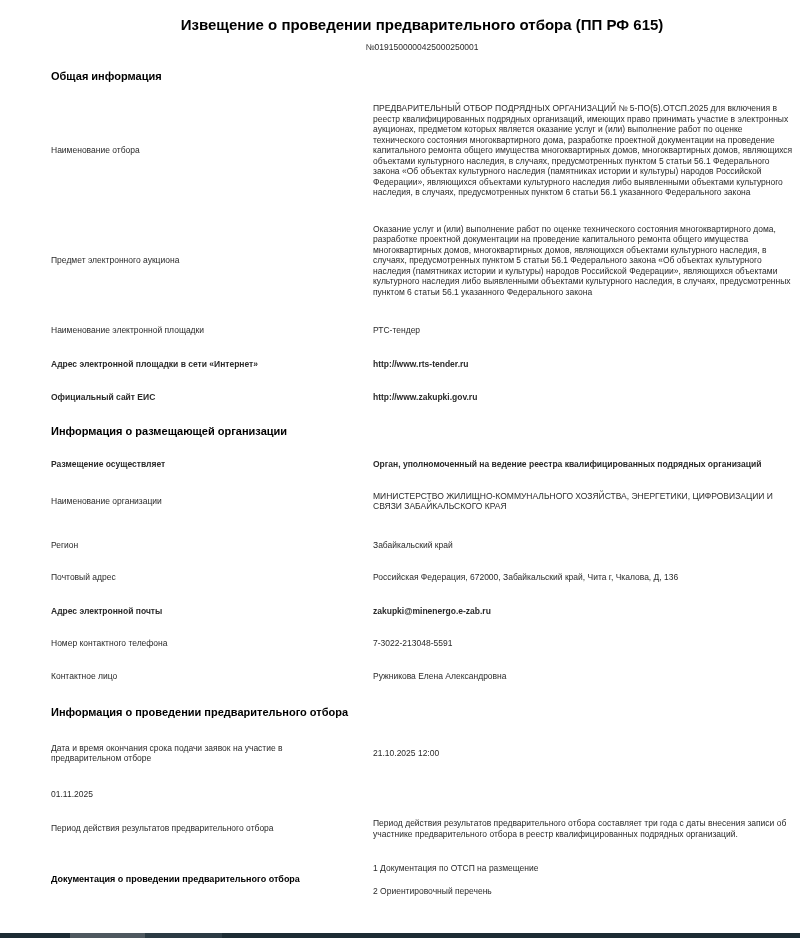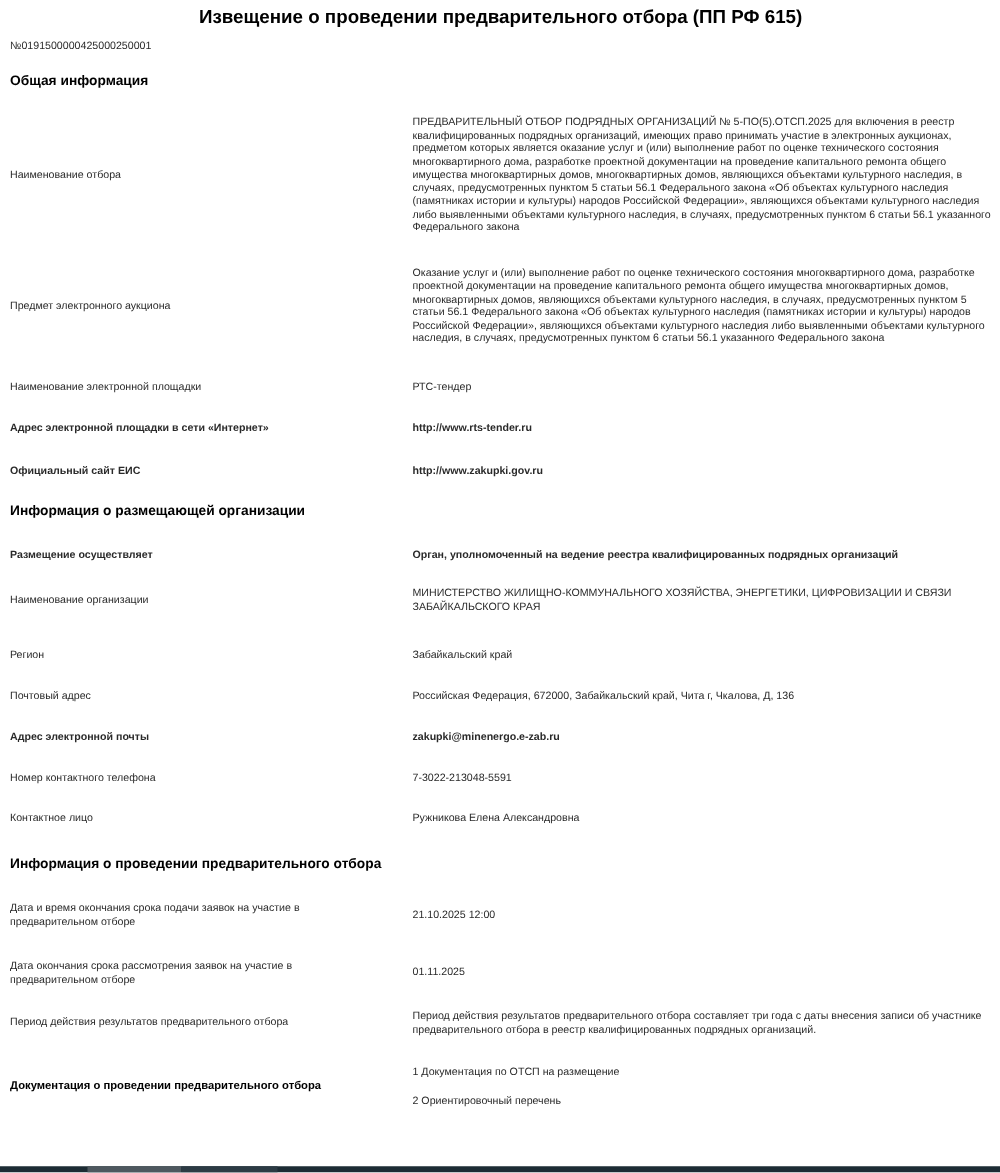--- a/index.html
+++ b/index.html
@@ -4,32 +4,32 @@
 <style>
   html, body { margin: 0; padding: 0; }
   body {
     width: 800px; height: 938px;
     background: #ffffff;
     font-family: "Liberation Sans", "DejaVu Sans", sans-serif;
     color: #222222;
     overflow: hidden;
     position: relative;
   }
-  .doc { padding: 1px 7px 0 8px; }
+  .doc { padding: 12px 7px 0 8px; margin-left: 43px; }
   .title {
     padding-top: 3px;
     text-align: center;
     font-size: 15px;
     font-weight: bold;
     color: #000000;
     line-height: 19px;
   }
   .docnum {
     margin-top: 8px;
-    text-align: left;
+    text-align: center;
     font-size: 8.5px;
     line-height: 10.5px;
     color: #2a2a2a;
   }
   .sec-heading {
     font-size: 11px;
     font-weight: bold;
     color: #000000;
     line-height: 10.5px;
   }
@@ -146,21 +146,20 @@
 
   <div class="sec-heading mt26">Информация о проведении предварительного отбора</div>
 
 
   <div class="row mt25">
     <div class="label">Дата и время окончания срока подачи заявок на участие в предварительном отборе</div>
     <div class="value">21.10.2025 12:00</div>
   </div>
 
   <div class="row mt25">
-    <div class="label">Дата окончания срока рассмотрения заявок на участие в предварительном отборе</div>
     <div class="value">01.11.2025</div>
   </div>
 
   <div class="row mt19">
     <div class="label">Период действия результатов предварительного отбора</div>
     <div class="value">Период действия результатов предварительного отбора составляет три года с даты внесения записи об участнике предварительного отбора в реестр квалифицированных подрядных организаций.</div>
   </div>
 
   <div class="row mt24">
     <div class="label bold">Документация о проведении предварительного отбора</div>

